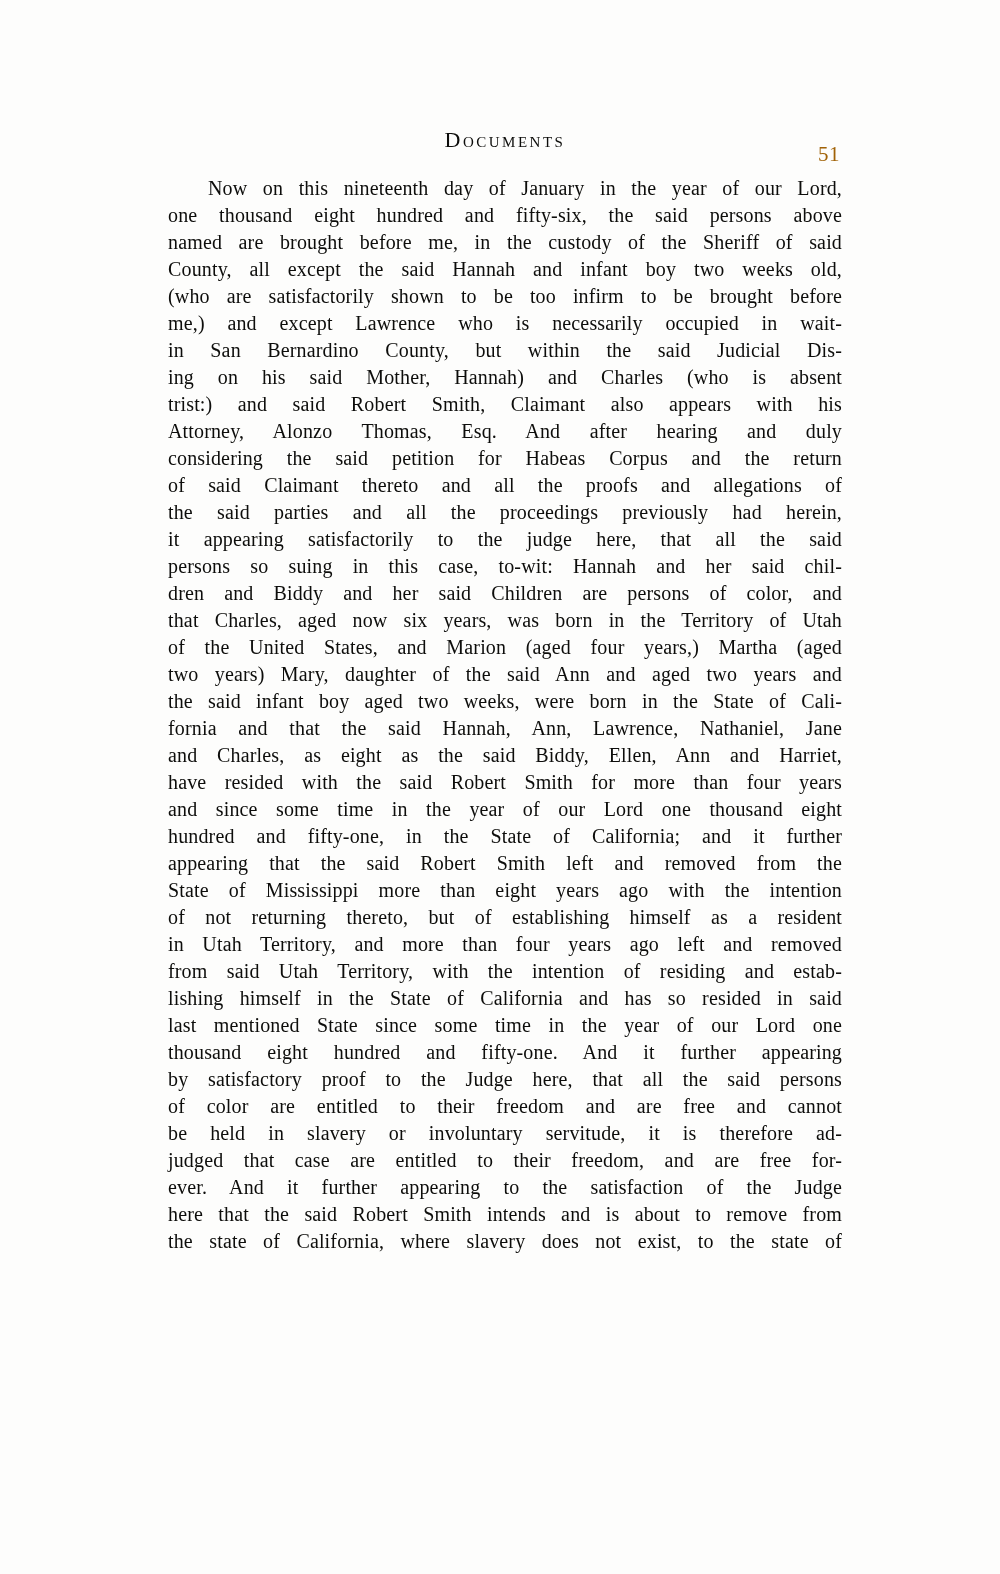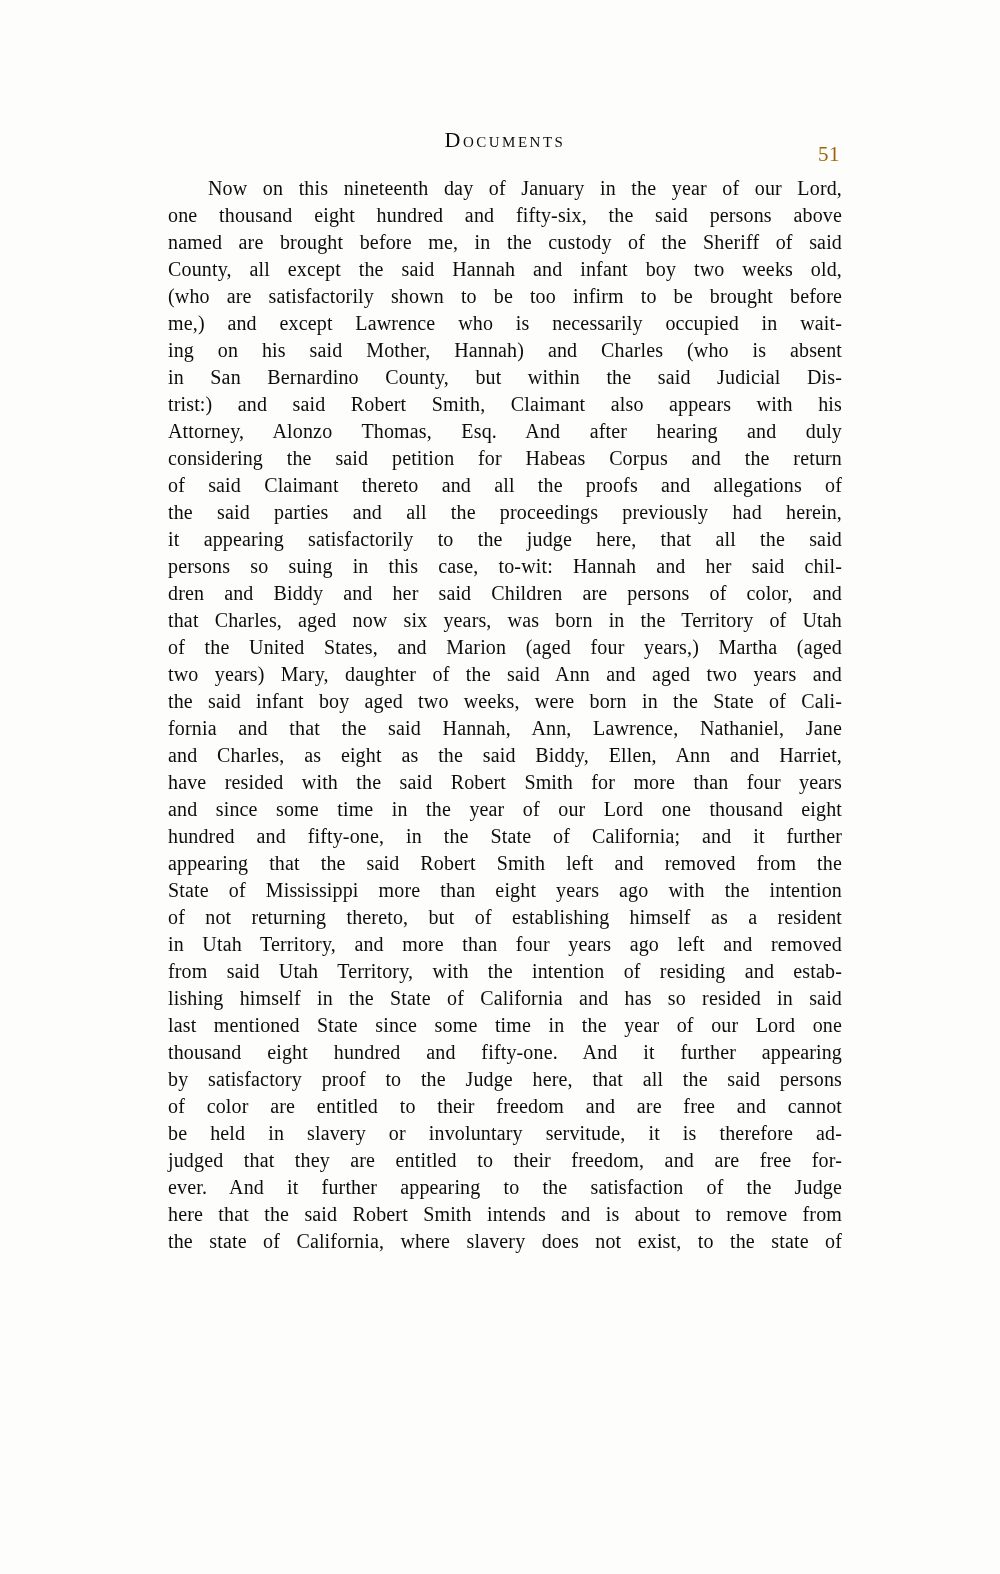--- a/index.html
+++ b/index.html
@@ -71,22 +71,22 @@
     <div class="page-number">51</div>
   </div>
 
   <div class="textblock">
     <div class="tline first">Now on this nineteenth day of January in the year of our Lord,</div>
     <div class="tline">one thousand eight hundred and fifty-six, the said persons above</div>
     <div class="tline">named are brought before me, in the custody of the Sheriff of said</div>
     <div class="tline">County, all except the said Hannah and infant boy two weeks old,</div>
     <div class="tline">(who are satisfactorily shown to be too infirm to be brought before</div>
     <div class="tline">me,) and except Lawrence who is necessarily occupied in wait-</div>
+    <div class="tline">in San Bernardino County, but within the said Judicial Dis-</div>
     <div class="tline">ing on his said Mother, Hannah) and Charles (who is absent</div>
-    <div class="tline">in San Bernardino County, but within the said Judicial Dis-</div>
     <div class="tline">trist:) and said Robert Smith, Claimant also appears with his</div>
     <div class="tline">Attorney, Alonzo Thomas, Esq. And after hearing and duly</div>
     <div class="tline">considering the said petition for Habeas Corpus and the return</div>
     <div class="tline">of said Claimant thereto and all the proofs and allegations of</div>
     <div class="tline">the said parties and all the proceedings previously had herein,</div>
     <div class="tline">it appearing satisfactorily to the judge here, that all the said</div>
     <div class="tline">persons so suing in this case, to-wit: Hannah and her said chil-</div>
     <div class="tline">dren and Biddy and her said Children are persons of color, and</div>
     <div class="tline">that Charles, aged now six years, was born in the Territory of Utah</div>
     <div class="tline">of the United States, and Marion (aged four years,) Martha (aged</div>
@@ -101,19 +101,19 @@
     <div class="tline">State of Mississippi more than eight years ago with the intention</div>
     <div class="tline">of not returning thereto, but of establishing himself as a resident</div>
     <div class="tline">in Utah Territory, and more than four years ago left and removed</div>
     <div class="tline">from said Utah Territory, with the intention of residing and estab-</div>
     <div class="tline">lishing himself in the State of California and has so resided in said</div>
     <div class="tline">last mentioned State since some time in the year of our Lord one</div>
     <div class="tline">thousand eight hundred and fifty-one. And it further appearing</div>
     <div class="tline">by satisfactory proof to the Judge here, that all the said persons</div>
     <div class="tline">of color are entitled to their freedom and are free and cannot</div>
     <div class="tline">be held in slavery or involuntary servitude, it is therefore ad-</div>
-    <div class="tline">judged that they are entitled to their freedom, and are free for-</div>
+    <div class="tline">judged that case are entitled to their freedom, and are free for-</div>
     <div class="tline">ever. And it further appearing to the satisfaction of the Judge</div>
     <div class="tline">here that the said Robert Smith intends and is about to remove from</div>
     <div class="tline">the state of California, where slavery does not exist, to the state of</div>
   </div>
 
 </div>
 
 </body></html>

